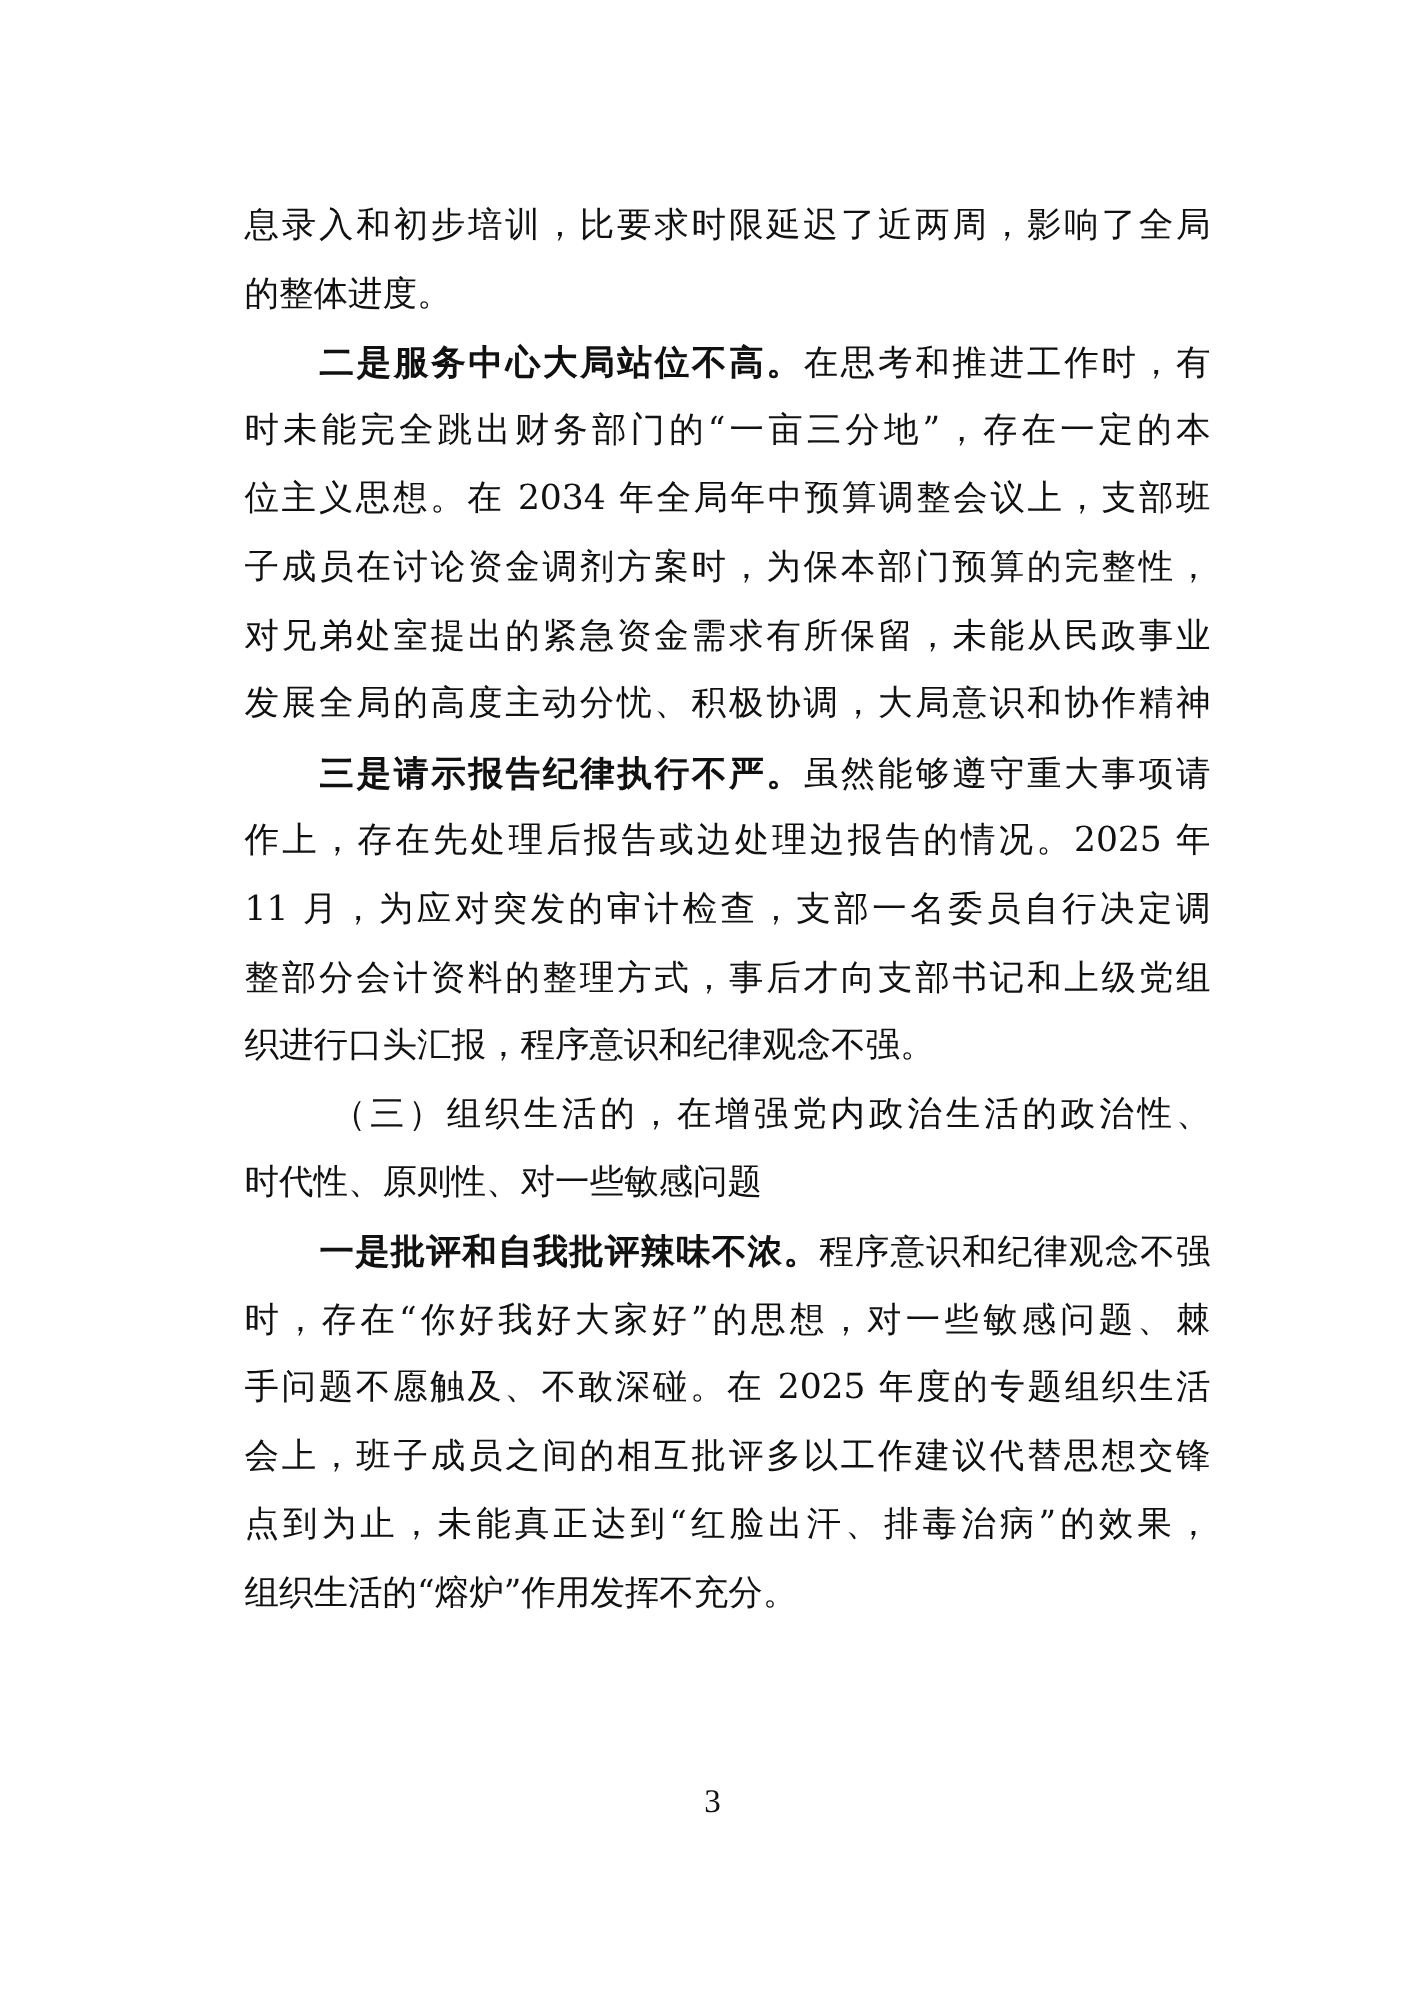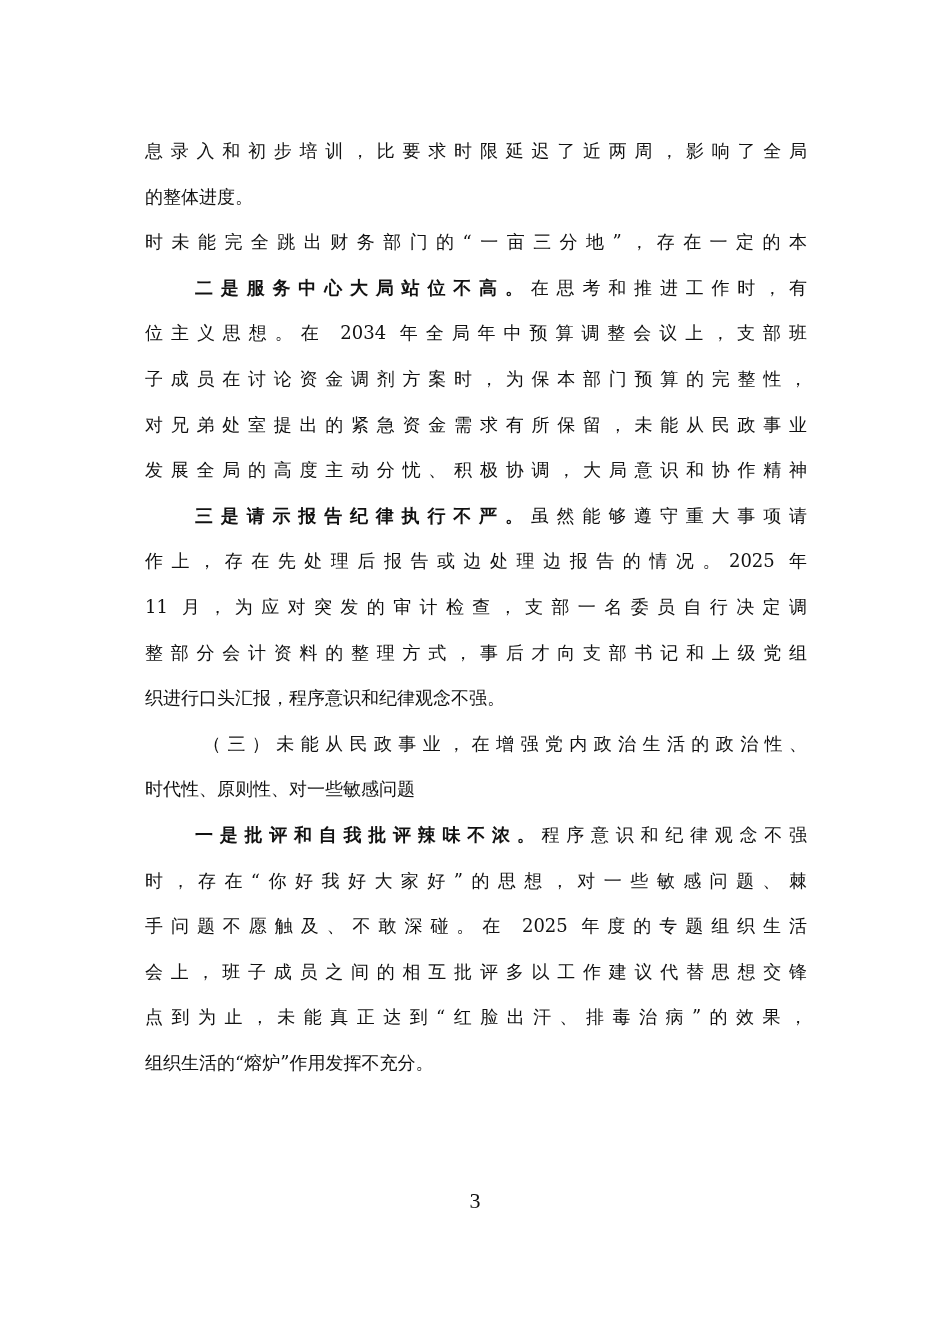--- a/index.html
+++ b/index.html
@@ -1,56 +1,56 @@
 <!DOCTYPE html>
 <html><head>
 <meta charset="utf-8">
 <style>
   html, body { margin: 0; padding: 0; background: #ffffff; }
   body { width: 950px; height: 1344px; position: relative; overflow: hidden;
          font-family: "DejaVu Serif", "Liberation Serif", serif; color: #111; }
   .page { position: absolute; left: 145px; top: 128px; width: 662px; }
-  .line { height: 45.6px; line-height: 45.6px; font-size: 18px; white-space: nowrap;
-          text-align: justify; text-align-last: justify; letter-spacing: 0; }
+  .line { height: 45.6px; line-height: 45.6px; font-size: 23px; white-space: nowrap;
+          text-align: justify; text-align-last: justify; letter-spacing: 0; margin-left: 18px; }
   .line.last { text-align-last: left; }
   .indent { padding-left: 50px; }
   .heading-indent { padding-left: 58px; }
   b, .bold { font-weight: bold; }
   .pnum { position: absolute; left: 0; width: 950px; top: 1188px; text-align: center;
           font-family: "Liberation Serif", serif; font-size: 22px; }
 </style>
 </head>
 <body>
 
 <div class="page">
 
   <div>
     <div class="line">息录入和初步培训，比要求时限延迟了近两周，影响了全局</div>
     <div class="line last">的整体进度。</div>
   </div>
 
   <div>
+    <div class="line indent"><span class="bold">二是服务中心大局站位不高。</span><span>在思考和推进工作时，有</span></div>
     <div class="line">时未能完全跳出财务部门的“一亩三分地”，存在一定的本</div>
-    <div class="line indent"><span class="bold">二是服务中心大局站位不高。</span><span>在思考和推进工作时，有</span></div>
     <div class="line">位主义思想。在 2034 年全局年中预算调整会议上，支部班</div>
     <div class="line">子成员在讨论资金调剂方案时，为保本部门预算的完整性，</div>
     <div class="line">对兄弟处室提出的紧急资金需求有所保留，未能从民政事业</div>
     <div class="line">发展全局的高度主动分忧、积极协调，大局意识和协作精神</div>
   </div>
 
   <div>
     <div class="line indent"><span class="bold">三是请示报告纪律执行不严。</span><span>虽然能够遵守重大事项请</span></div>
     <div class="line">作上，存在先处理后报告或边处理边报告的情况。2025 年</div>
     <div class="line">11 月，为应对突发的审计检查，支部一名委员自行决定调</div>
     <div class="line">整部分会计资料的整理方式，事后才向支部书记和上级党组</div>
     <div class="line last">织进行口头汇报，程序意识和纪律观念不强。</div>
   </div>
 
   <div>
-    <div class="line heading-indent">（三）未能从民政事业，在增强党内政治生活的政治性、</div>
+    <div class="line heading-indent">（三）组织生活的，在增强党内政治生活的政治性、</div>
     <div class="line last">时代性、原则性、对一些敏感问题</div>
   </div>
 
   <div>
     <div class="line indent"><span class="bold">一是批评和自我批评辣味不浓。</span><span>程序意识和纪律观念不强</span></div>
     <div class="line">时，存在“你好我好大家好”的思想，对一些敏感问题、棘</div>
     <div class="line">手问题不愿触及、不敢深碰。在 2025 年度的专题组织生活</div>
     <div class="line">会上，班子成员之间的相互批评多以工作建议代替思想交锋</div>
     <div class="line">点到为止，未能真正达到“红脸出汗、排毒治病”的效果，</div>
     <div class="line last">组织生活的“熔炉”作用发挥不充分。</div>

